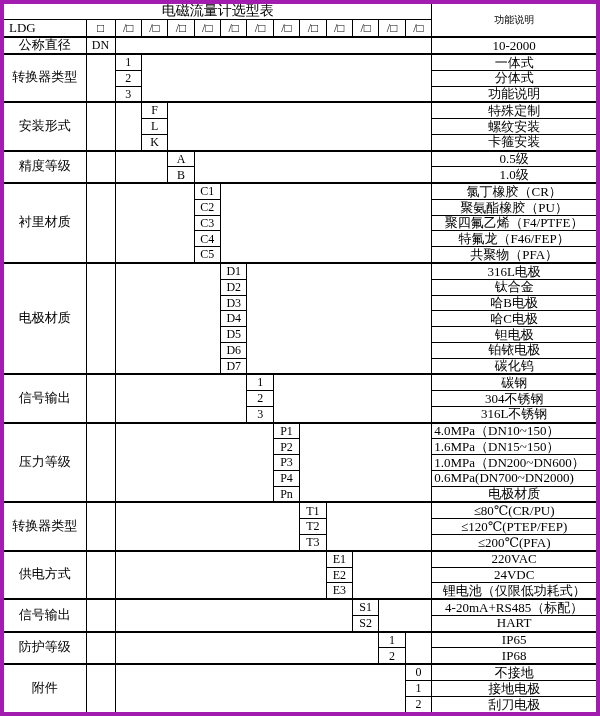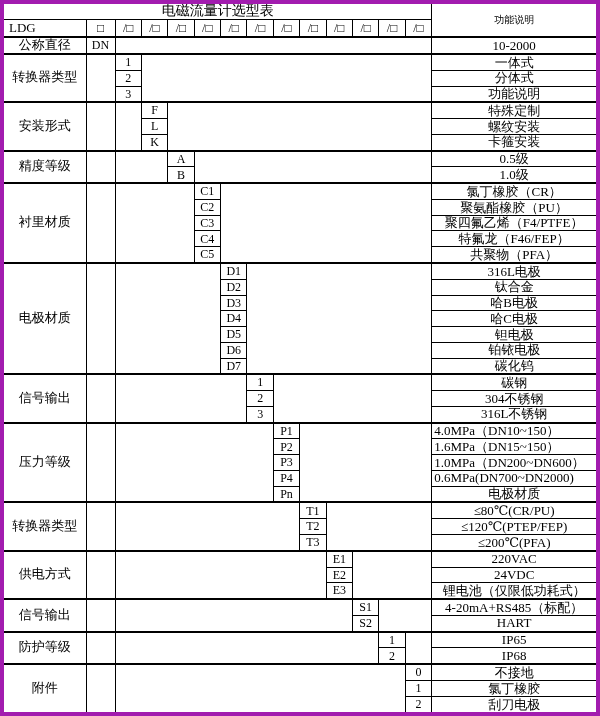--- a/index.html
+++ b/index.html
@@ -281,21 +281,21 @@
         </tr>
         <tr class="block-start">
           <td class="label" rowspan="3">附件</td>
           <td class="spacer" rowspan="3"></td>
           <td class="spacer" rowspan="3" colspan="11"></td>
           <td class="code">0</td>
           <td class="desc">不接地</td>
         </tr>
         <tr>
           <td class="code">1</td>
-          <td class="desc">氯丁橡胶</td>
+          <td class="desc">接地电极</td>
         </tr>
         <tr>
           <td class="code">2</td>
           <td class="desc">刮刀电极</td>
         </tr>
       </tbody>
   </table>
 </div>
 
 </body></html>

